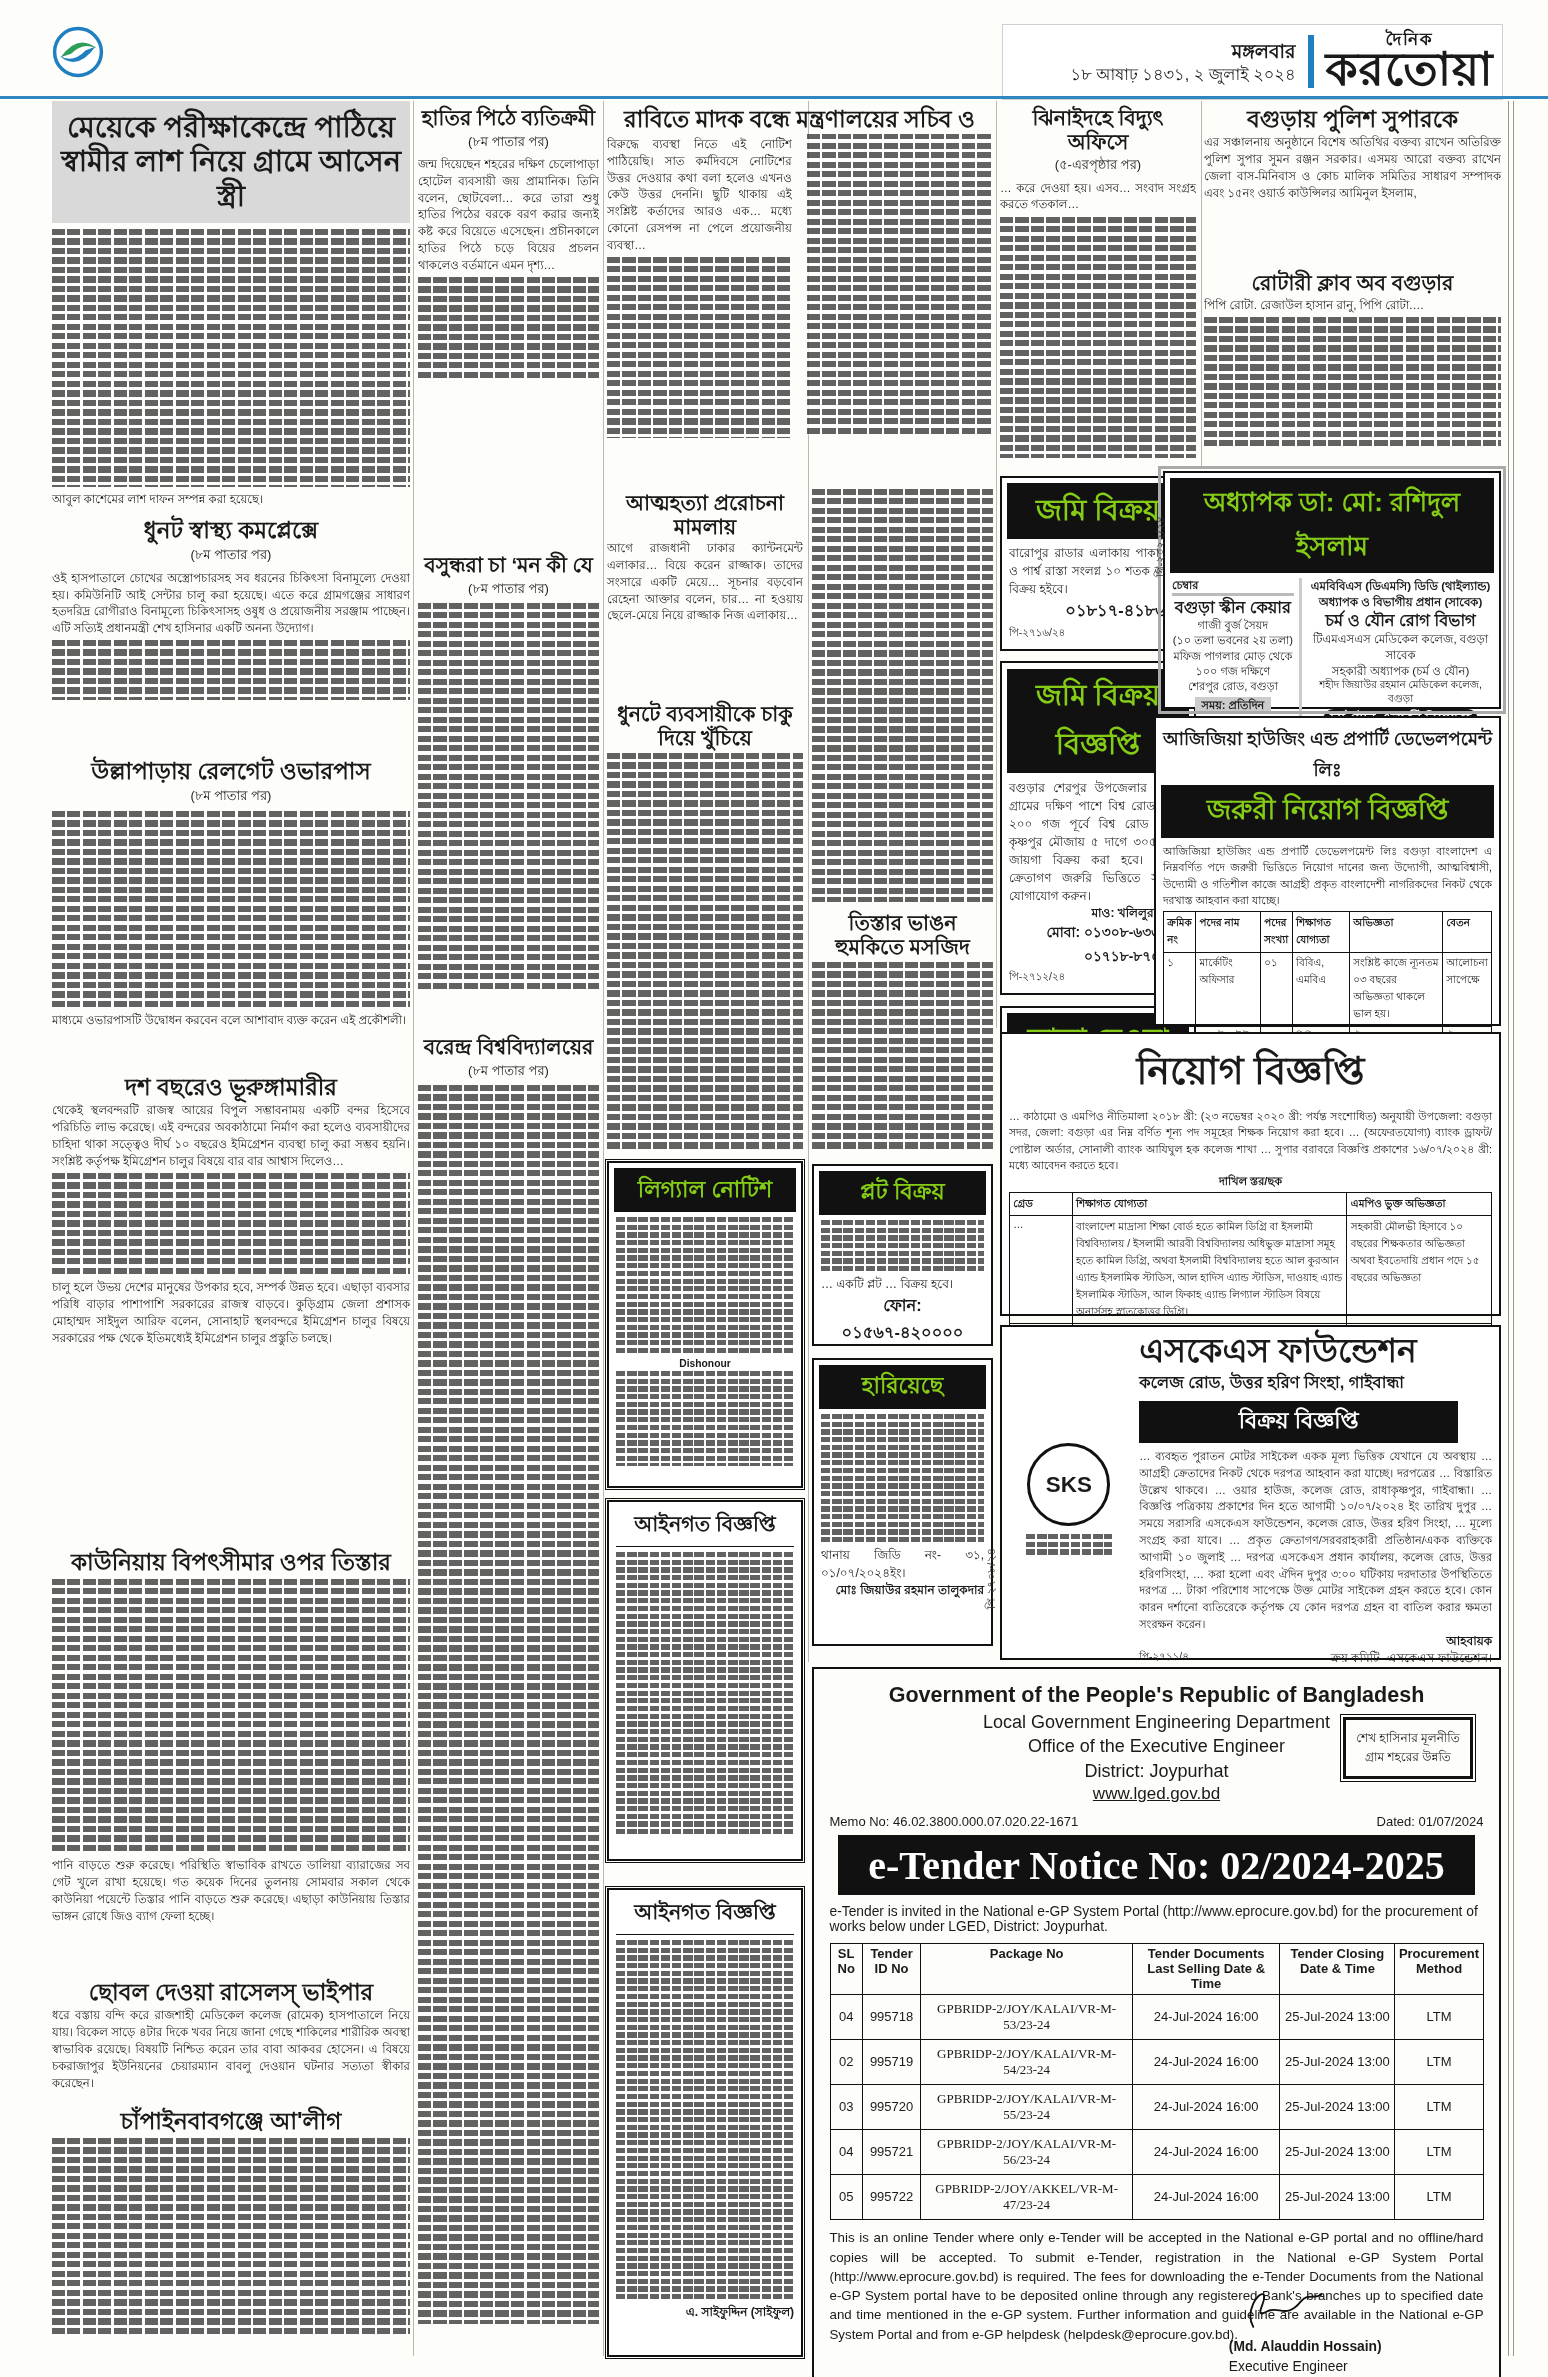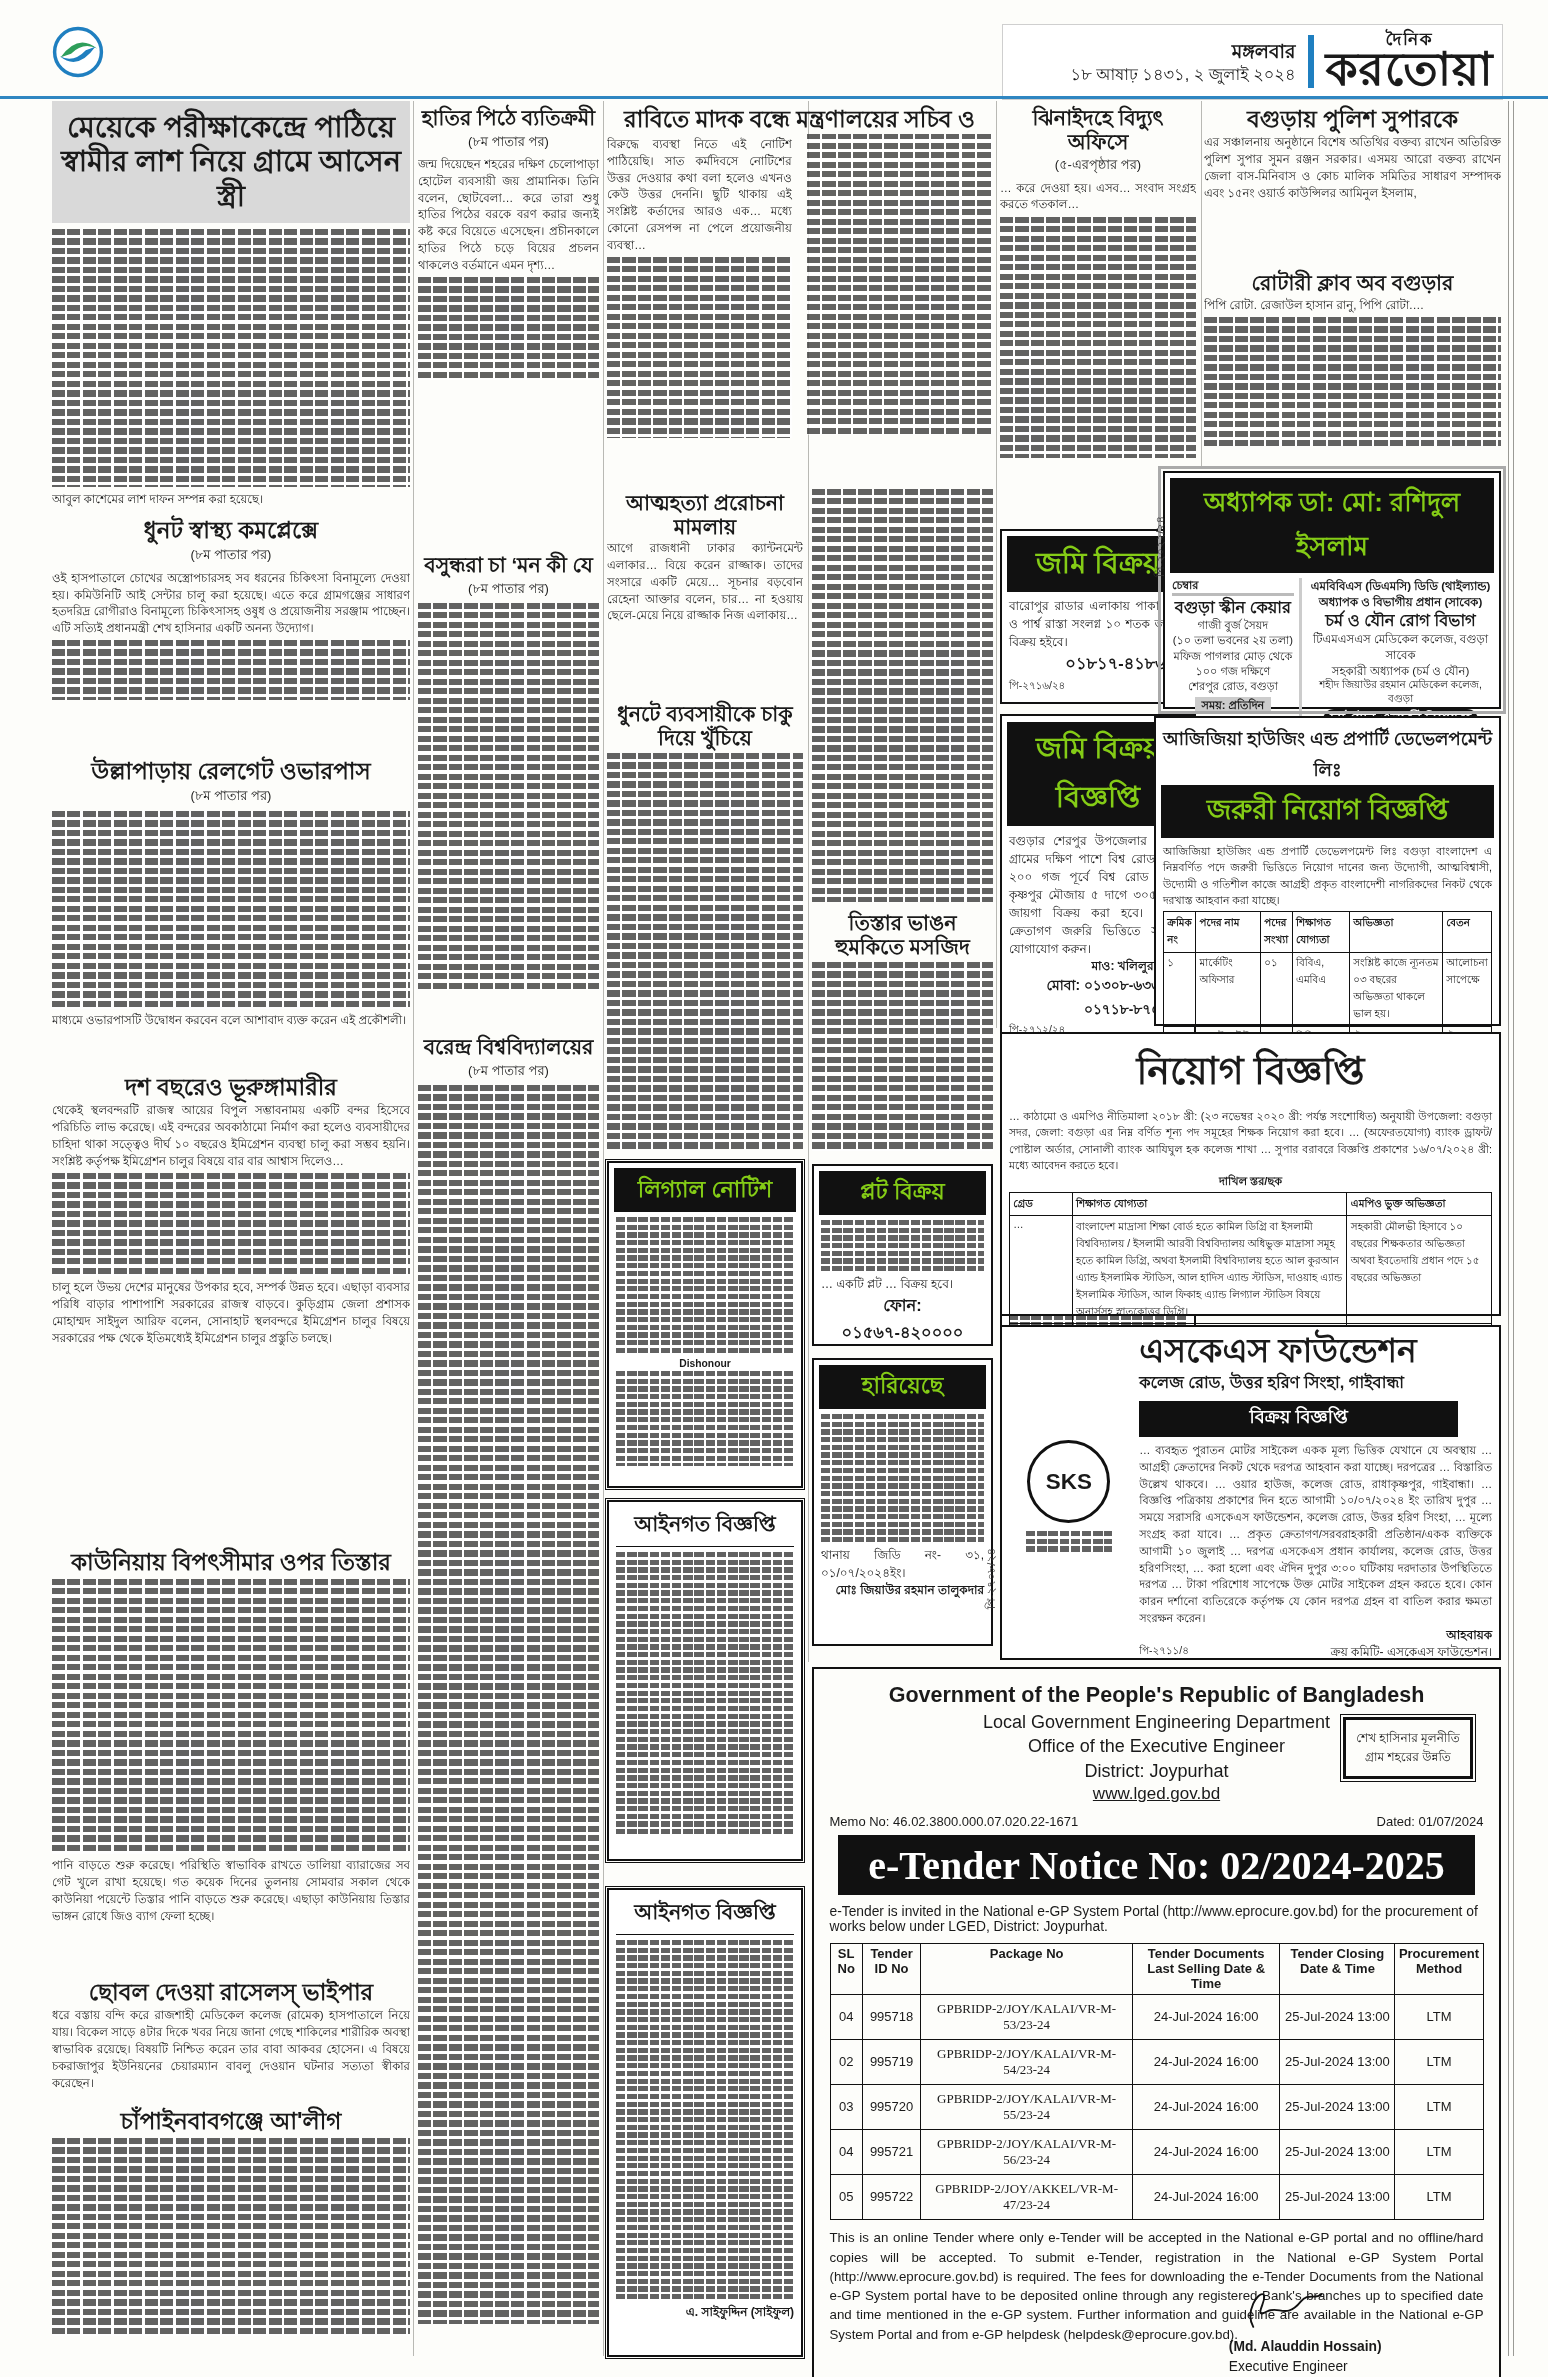--- a/index.html
+++ b/index.html
@@ -73,21 +73,21 @@
   #tsign .nm{font-weight:bold;}
   #tref{position:absolute;left:13.8px;bottom:12px;font-size:11.2px;}
   
   #sks{display:flex;gap:10.3px;}
   #skslogo{width:120px;flex:0 0 120px;display:flex;flex-direction:column;align-items:center;justify-content:center;gap:5.2px;}
   #skslogo .circ{width:77px;height:77px;border-radius:50%;border:3.4px solid #111;display:flex;align-items:center;justify-content:center;
                  font-weight:900;font-size:22.4px;}
   #sksmain{flex:1;}
   #sksmain .org{font-weight:900;font-size:33px;line-height:1.05;}
   #sksmain .addr{font-weight:bold;font-size:16.3px;margin:1.7px 0 3.4px 0;}
-  #sksmain .bar{background:#111;color:#fff;font-weight:900;font-size:18px;text-align:center;padding:2.6px 0;margin:1.7px 34px 5.2px 0;}
+  #sksmain .bar{background:#111;color:#fff;font-weight:900;font-size:22px;text-align:center;padding:2.6px 0;margin:1.7px 34px 5.2px 0;}
   #sksmain .adbody{font-size:11.2px;}
   
   #niyog .big{font-weight:900;font-size:38px;text-align:center;margin:0 0 3.4px 0;}
   #niyog .adbody{font-size:10.8px;}
   #niyog table{font-size:10.3px;}
   
   #urgent .comp{font-weight:900;font-size:18px;text-align:center;}
   #urgent .adbody{font-size:10.8px;}
   #urgent table{font-size:10.3px;margin:3.4px 0;}
   .small{font-size:10.3px;}
@@ -231,21 +231,21 @@
     </div>
   </div>
 
   <div class="abs adbox dbl" style="left:607px;top:1888px;width:196px;height:469px">
     <div style="text-align:center;font-weight:900;font-size:20.6px;border-bottom:1.7px solid #111;padding-bottom:3.4px;margin-bottom:5.2px">আইনগত বিজ্ঞপ্তি</div>
     <div class="fillsm" style="height:361px"></div>
     <div class="adsign">এ. সাইফুদ্দিন (সাইফুল)</div>
   </div>
 
   <div class="abs" style="left:1000px;top:101px;width:196px;">
-    <div class="art" style="height:428px">
+    <div class="art" style="height:375px">
       <h2 class="hl hl3">ঝিনাইদহে বিদ্যুৎ অফিসে</h2>
       <div class="cont">(৫-এরপৃষ্ঠার পর)</div>
       <p class="body">… করে দেওয়া হয়। এসব… সংবাদ সংগ্রহ করতে গতকাল…</p>
       <div class="fill" style="height:241px"></div>
     </div>
     <div class="adbox" style="margin-bottom:10.3px">
       <div class="adtitle big">জমি বিক্রয়</div>
       <div class="adbody">বারোপুর রাডার এলাকায় পাকা রাস্তা ও পার্শ্ব রাস্তা সংলগ্ন ১০ শতক জায়গা বিক্রয় হইবে।</div>
       <div class="adphone">০১৮১৭-৪১৮৬২৭</div>
       <div class="adref">পি-২৭১৬/২৪</div>

